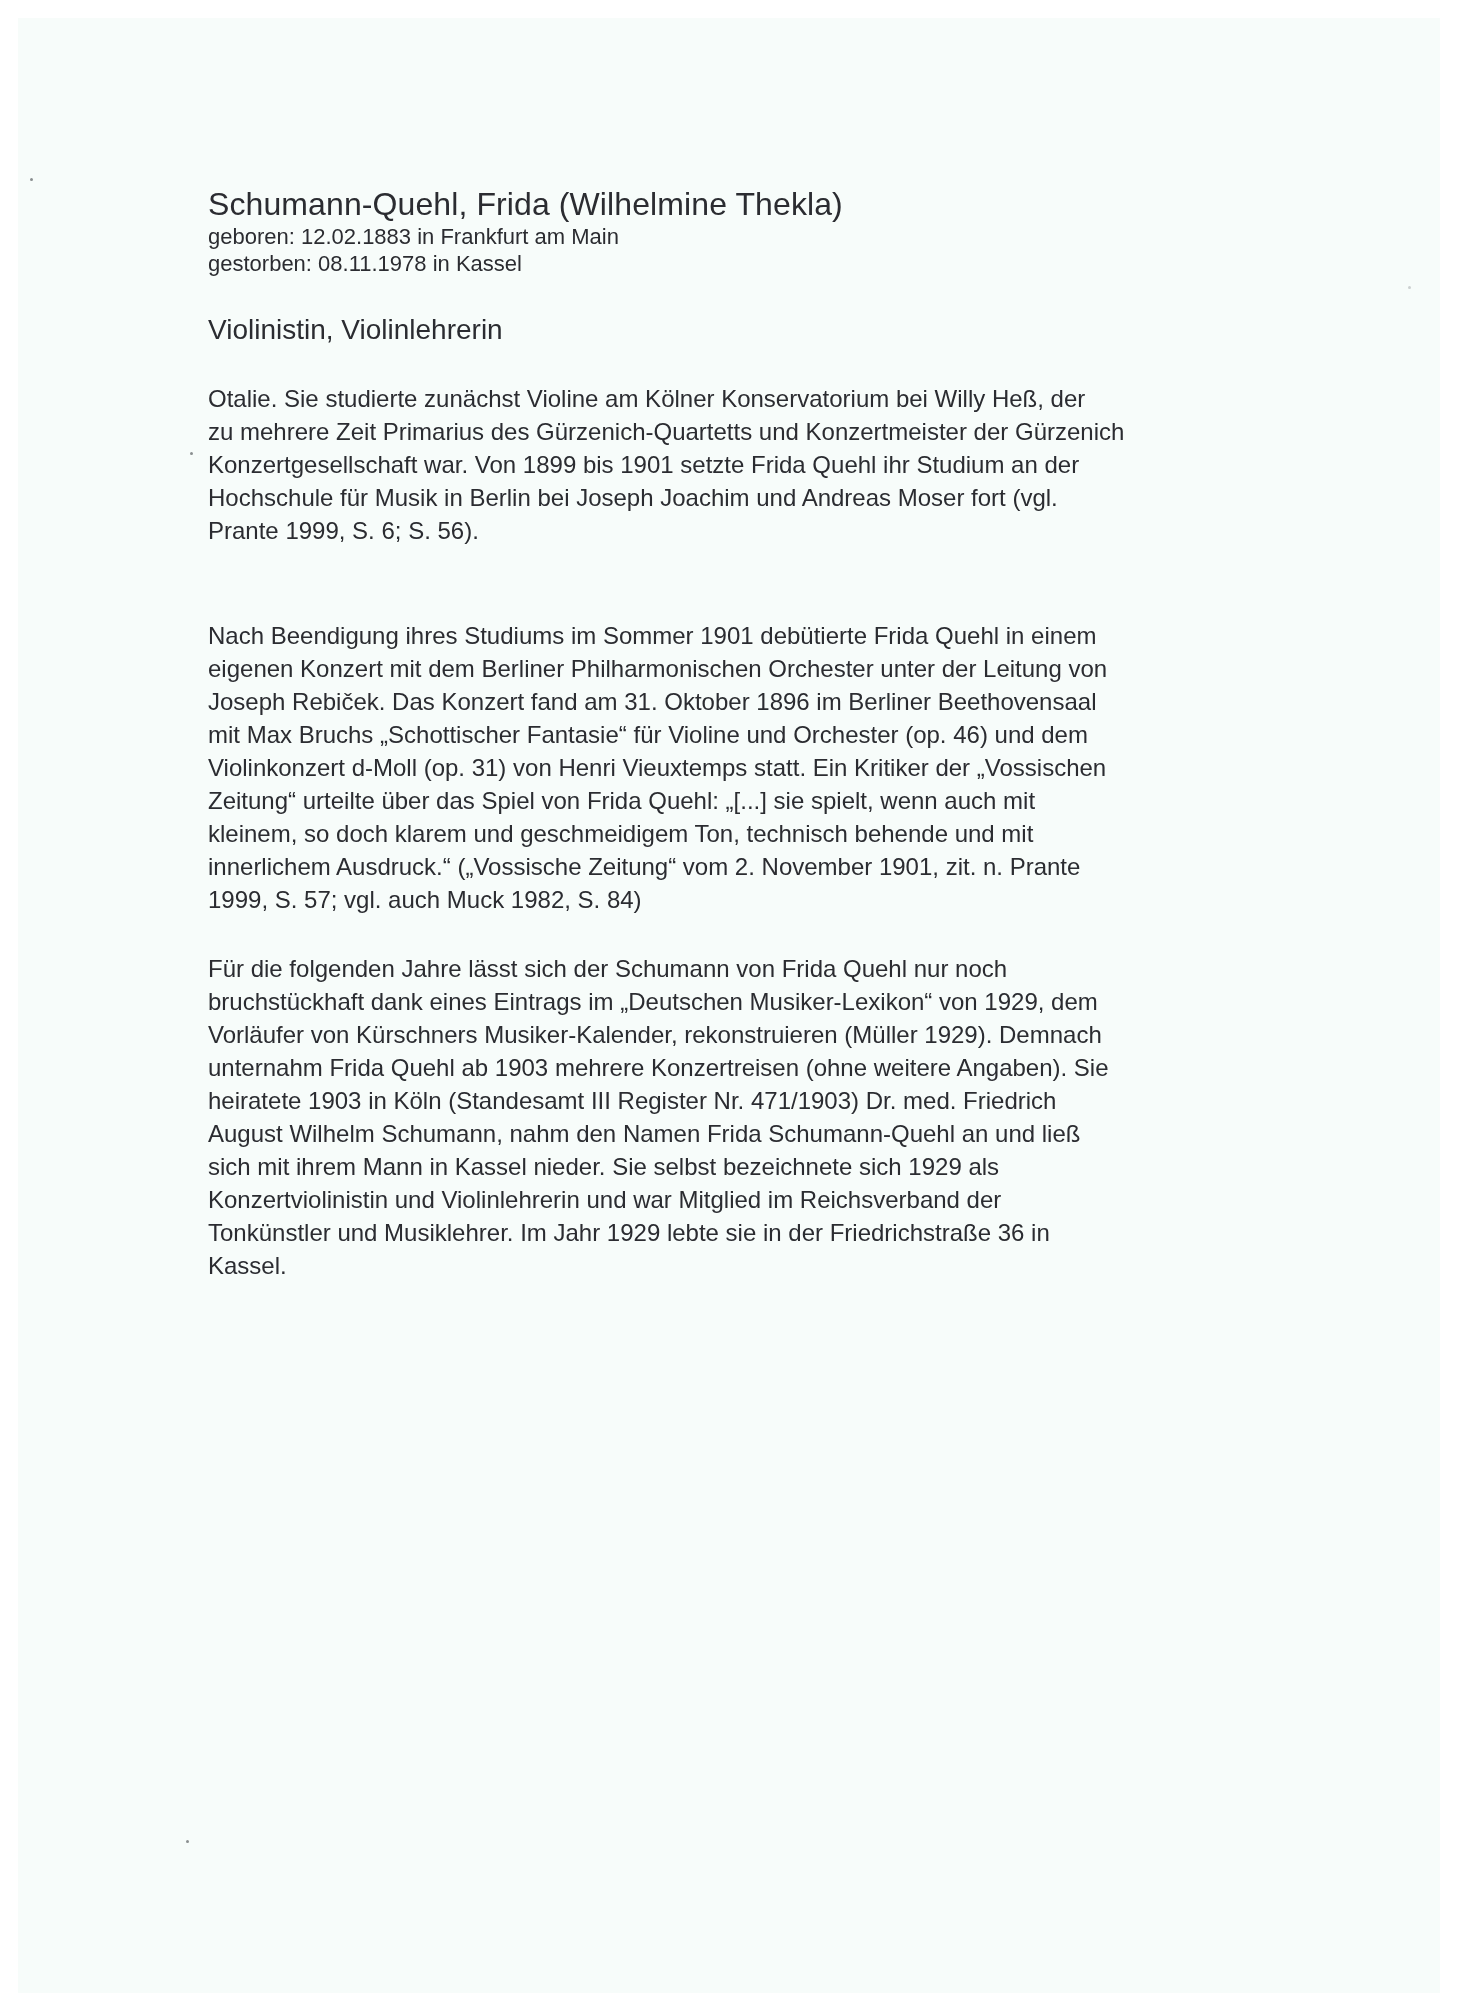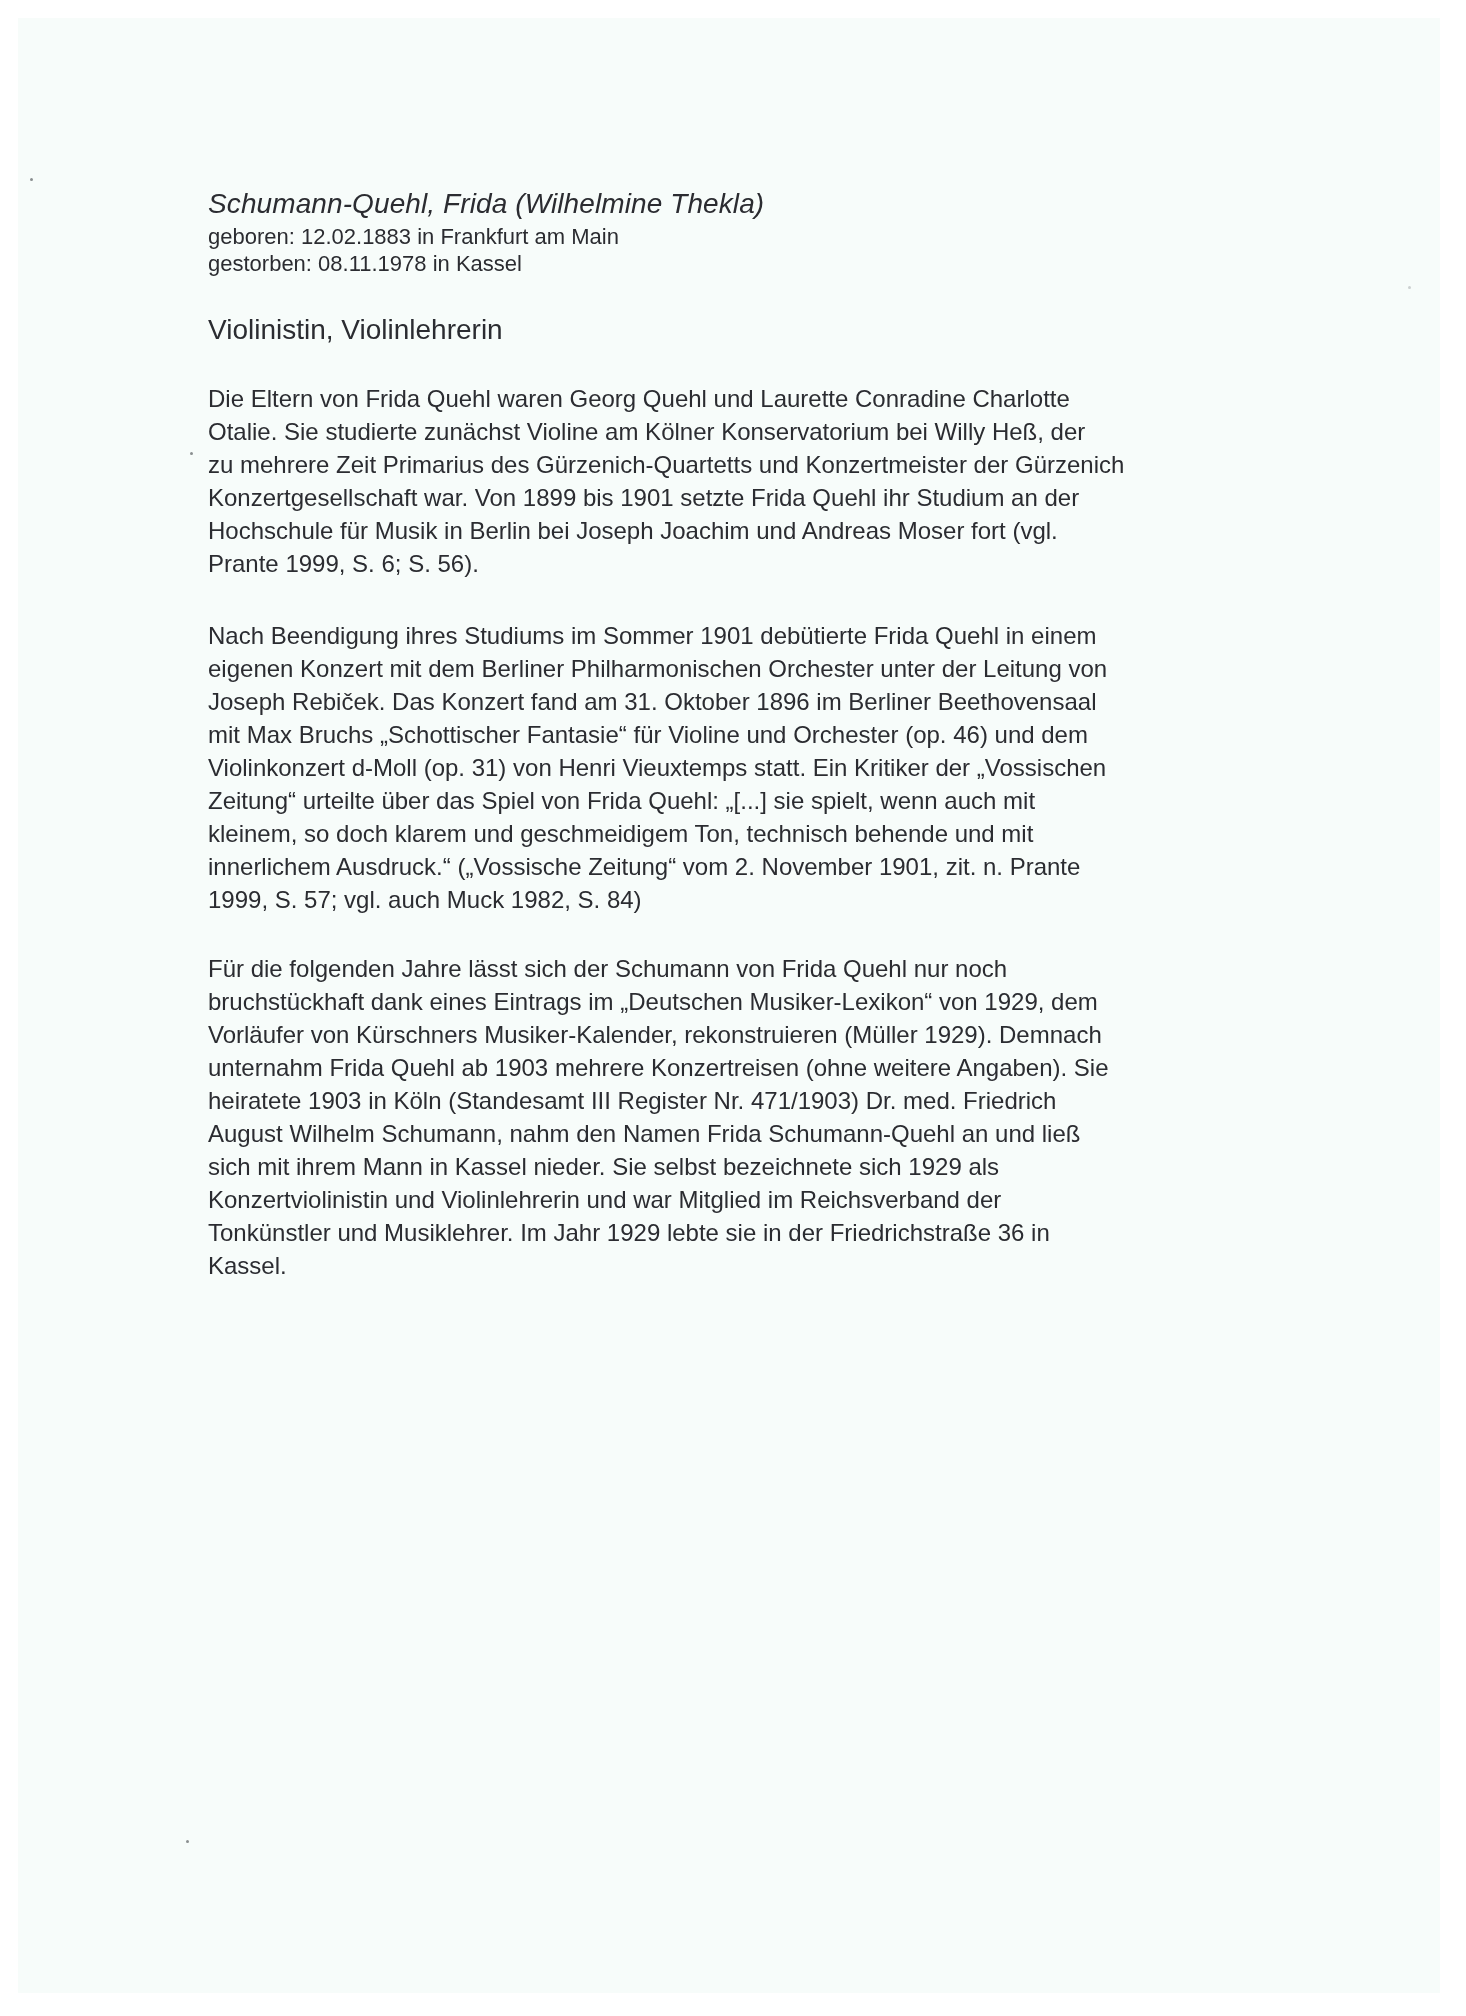--- a/index.html
+++ b/index.html
@@ -26,25 +26,24 @@
     position: absolute;
     left: 208px;
     top: 0;
     width: 1110px;
     color: #2b2c31;
   }
   .title {
     position: absolute;
     top: 170px;
     left: 0;
-    font-size: 28px;
+    font-size: 32px;
     line-height: 32px;
     white-space: nowrap;
     letter-spacing: 0.1px;
-    font-style: italic;
   }
   .meta-line {
     position: absolute;
     left: 0;
     font-size: 22px;
     line-height: 28px;
     white-space: nowrap;
   }
   .meta-born { top: 205px; }
   .meta-died { top: 232px; }
@@ -87,21 +86,20 @@
   <span class="speck" style="left:168px; top:1822px;"></span>
   <span class="speck" style="left:1390px; top:268px; opacity:0.4;"></span>
 
   <div class="text-block" style="left: 190px; color: rgb(43, 44, 49);">
     <div class="title">Schumann-Quehl, Frida (Wilhelmine Thekla)</div>
     <div class="meta-line meta-born">geboren: 12.02.1883 in Frankfurt am Main</div>
     <div class="meta-line meta-died">gestorben: 08.11.1978 in Kassel</div>
     <div class="profession">Violinistin, Violinlehrerin</div>
 
     <div class="paragraph p1">
-      <span class="line">Die Eltern von Frida Quehl waren Georg Quehl und Laurette Conradine Charlotte</span>
       <span class="line">Otalie. Sie studierte zunächst Violine am Kölner Konservatorium bei Willy Heß, der</span>
       <span class="line">zu mehrere Zeit Primarius des Gürzenich-Quartetts und Konzertmeister der Gürzenich</span>
       <span class="line">Konzertgesellschaft war. Von 1899 bis 1901 setzte Frida Quehl ihr Studium an der</span>
       <span class="line">Hochschule für Musik in Berlin bei Joseph Joachim und Andreas Moser fort (vgl.</span>
       <span class="line">Prante 1999, S. 6; S. 56).</span>
     </div>
 
     <div class="paragraph p2">
       <span class="line">Nach Beendigung ihres Studiums im Sommer 1901 debütierte Frida Quehl in einem</span>
       <span class="line">eigenen Konzert mit dem Berliner Philharmonischen Orchester unter der Leitung von</span>

